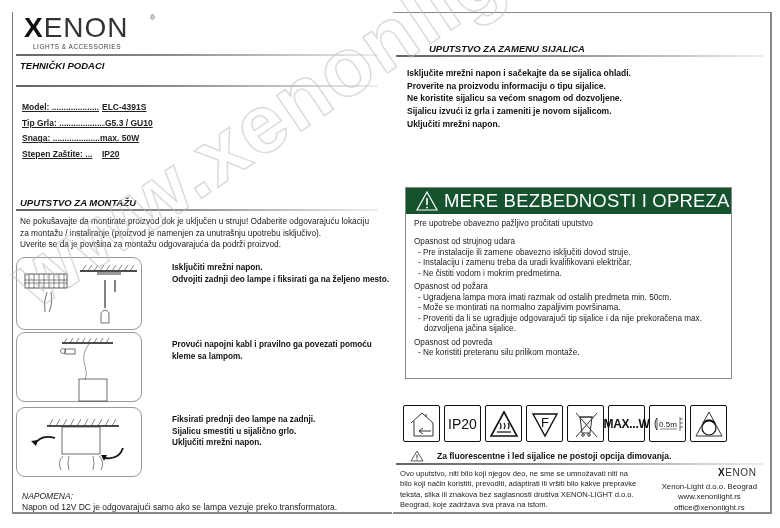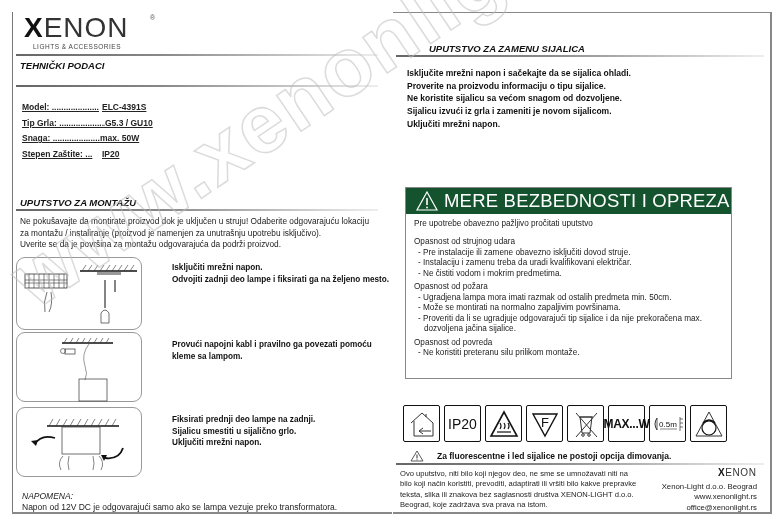--- a/index.html
+++ b/index.html
@@ -49,21 +49,21 @@
   .icons-row { position: absolute; left: 403px; top: 405px; display: flex; gap: 4px; }
   .icon-tile { width: 37px; height: 37px; border: 1.5px solid #111; border-radius: 2px; display: flex; align-items: center; justify-content: center; background: #fff; }
   .icon-tile svg { display: block; }
 
   .dim-warning { position: absolute; left: 410px; top: 450px; display: flex; align-items: center; font-size: 8.5px; font-weight: bold; color: #111; }
   .dim-warning-text { margin-left: 13px; }
 
   .footer-text { position: absolute; left: 400px; top: 469px; font-size: 7.6px; line-height: 10.3px; color: #222; width: 245px; }
   .footer-logo { position: absolute; left: 718px; top: 467px; font-size: 10px; letter-spacing: 0.6px; color: #333; }
   .footer-logo b { color: #111; }
-  .footer-company { position: absolute; right: 23px; top: 482px; font-size: 7.8px; line-height: 10.3px; text-align: right; color: #222; }
+  .footer-company { position: absolute; right: 23px; top: 482px; font-size: 7.8px; line-height: 10.3px; text-align: center; color: #222; }
 
   .watermark { position: absolute; left: 20px; top: 240px; font-family: "Liberation Sans", sans-serif; font-size: 82px; font-weight: bold; color: transparent; -webkit-text-stroke: 1.5px rgba(190,190,190,0.55); transform: rotate(-34deg); transform-origin: left center; white-space: nowrap; letter-spacing: 2px; pointer-events: none; }
 </style>
 </head>
 <body>
 
 <div class="page-border-left"></div>
 <div class="page-border-bottom-left"></div>
 <div class="page-border-top-right"></div>
 <div class="page-border-right"></div>

